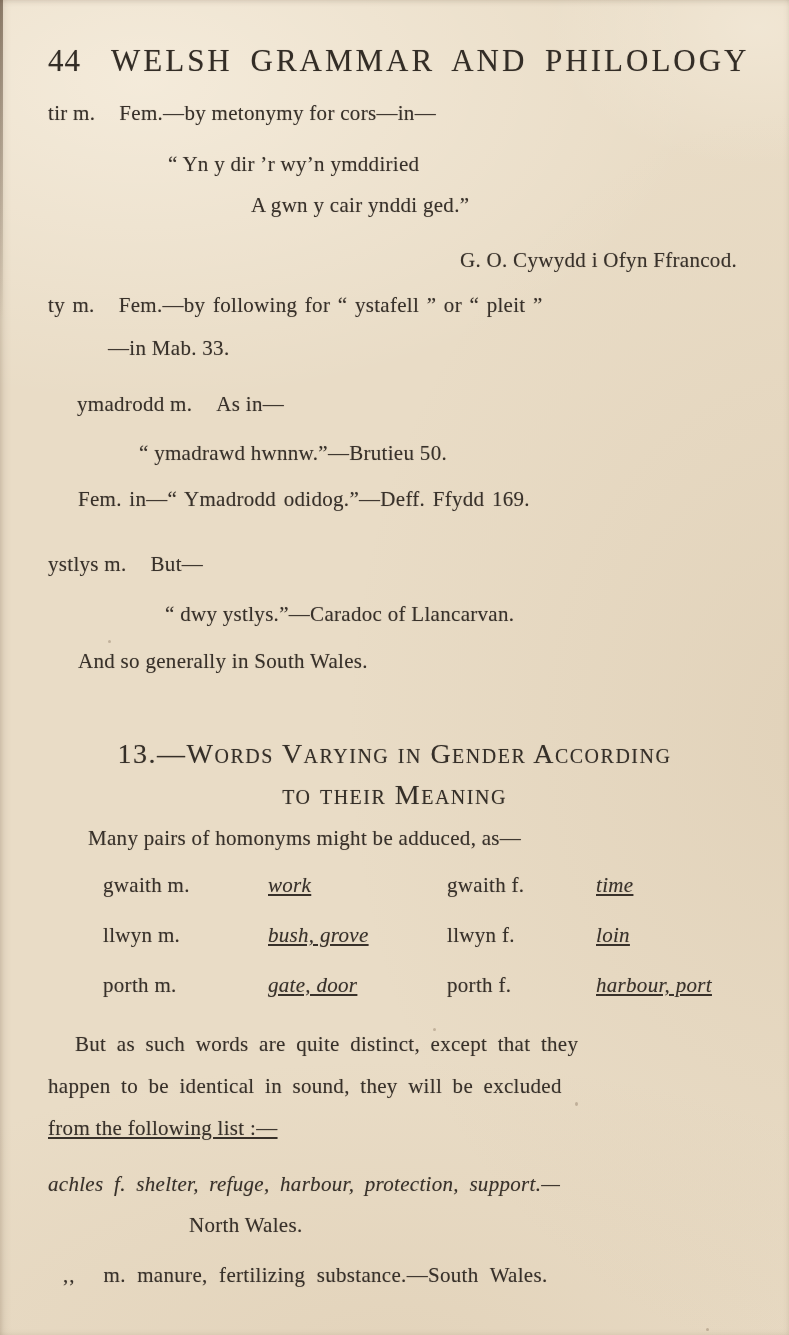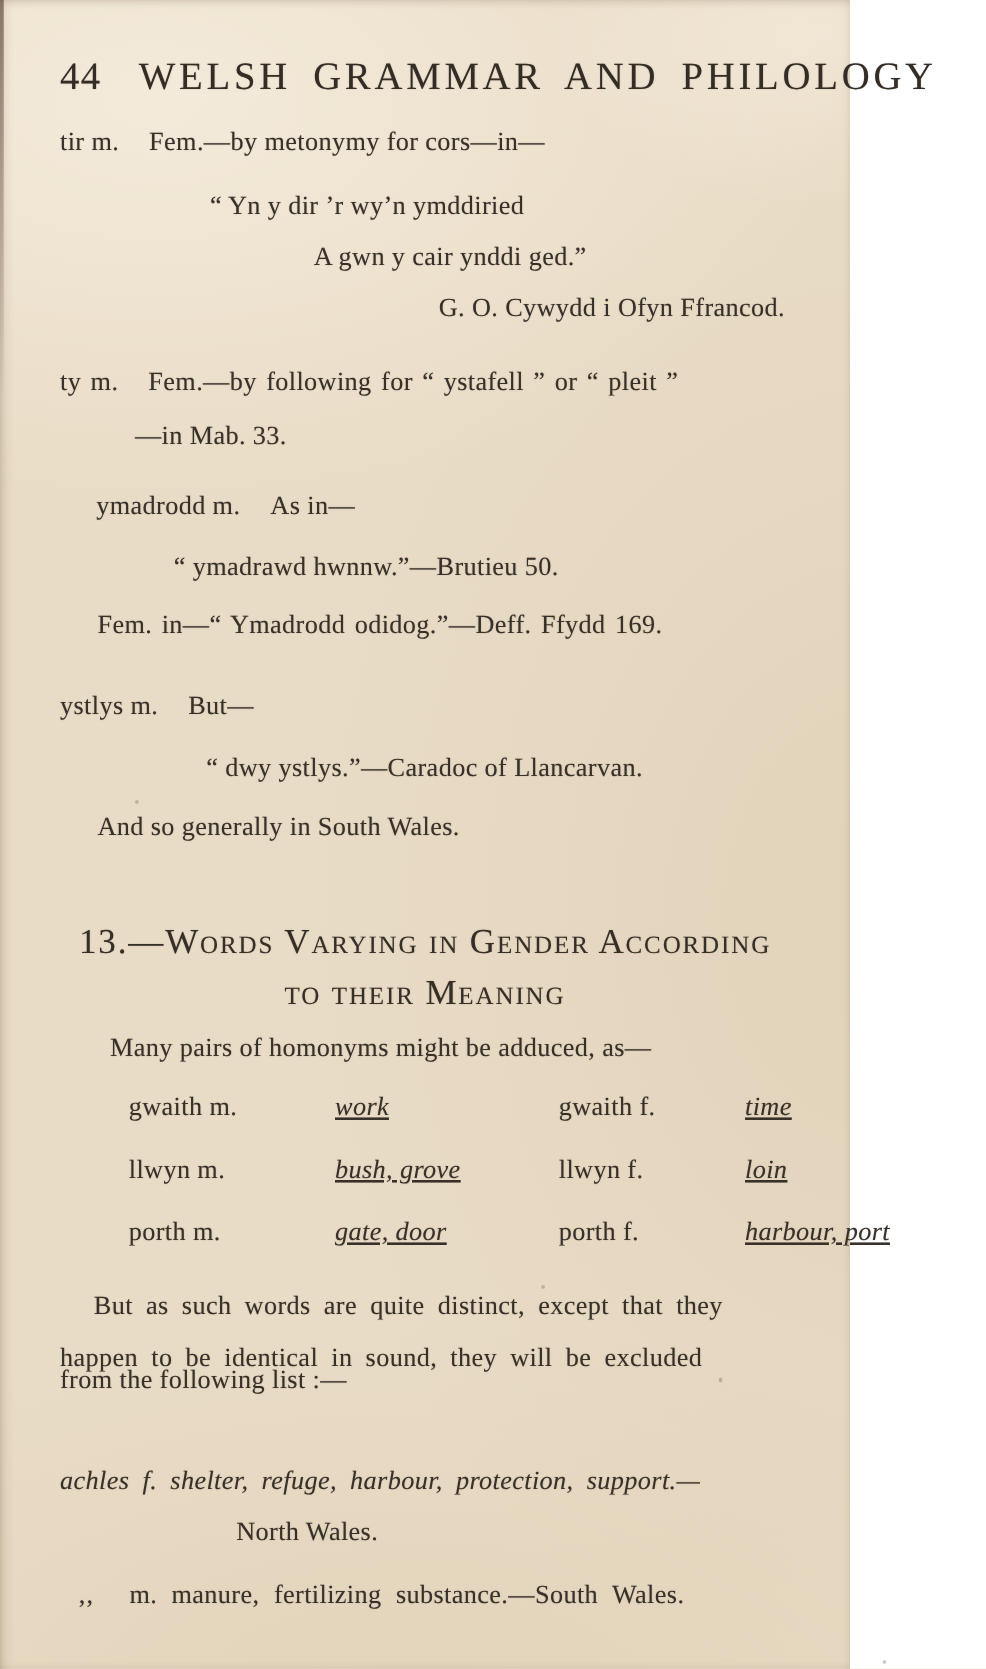--- a/index.html
+++ b/index.html
@@ -3,21 +3,21 @@
 <meta charset="utf-8">
 <style>
   * { margin: 0; padding: 0; box-sizing: border-box; }
   html, body { width: 789px; height: 1335px; }
   body {
     font-family: "Liberation Serif", "DejaVu Serif", serif;
     overflow: hidden;
   }
   .page {
     position: relative;
-    width: 680px;
+    width: 789px;
     height: 1335px;
     background-color: #e9dcc6;
     background-image:
       radial-gradient(ellipse 900px 520px at 18% 6%, rgba(255,249,238,0.50), transparent 62%),
       radial-gradient(ellipse 680px 900px at 104% 55%, rgba(186,160,124,0.16), transparent 70%),
       radial-gradient(ellipse 900px 420px at 50% 102%, rgba(198,172,136,0.18), transparent 72%),
       radial-gradient(ellipse 300px 200px at 96% 2%, rgba(255,249,238,0.35), transparent 70%);
     box-shadow:
       inset 5px 0 12px -7px rgba(84,62,40,0.45),
       inset 0 4px 10px -7px rgba(84,62,40,0.30),
@@ -82,21 +82,21 @@
 
   <div class="line header-line" style="top:42px; left:48px;">
     <span class="pagenum">44</span><span>WELSH GRAMMAR AND PHILOLOGY</span>
   </div>
 
   <div class="line" style="top:101px; left:48px;">
     <span class="lead">tir m.</span><span>Fem.—by metonymy for cors—in—</span>
   </div>
   <div class="line" style="top:152px; left:168px;">“ Yn y dir ’r wy’n ymddiried</div>
   <div class="line" style="top:193px; left:203px;margin-left:48px;">A gwn y cair ynddi ged.”</div>
-  <div class="line" style="top:234px; right:52px;">G. O. Cywydd i Ofyn Ffrancod.</div>
+  <div class="line" style="top:248px; right:52px;">G. O. Cywydd i Ofyn Ffrancod.</div>
 
   <div class="line ws2" style="top:293px; left:48px;">
     <span class="lead">ty m.</span><span>Fem.—by following for “ ystafell ” or “ pleit ”</span>
   </div>
   <div class="line" style="top:336px; left:108px;">—in Mab. 33.</div>
 
   <div class="line" style="top:392px; left:48px;margin-left:29px;">
     <span class="lead">ymadrodd m.</span><span>As in—</span>
   </div>
   <div class="line" style="top:441px; left:139px;">“ ymadrawd hwnnw.”—Brutieu 50.</div>
@@ -127,21 +127,21 @@
   </div>
   <div class="line" style="top:973px; left:0; right:0;">
     <span class="cell c1">porth m.</span>
     <span class="cell c2 ital">gate, door</span>
     <span class="cell c3">porth f.</span>
     <span class="cell c4 ital">harbour, port</span>
   </div>
 
   <div class="line ws5" style="top:1032px; left:75px;">But as such words are quite distinct, except that they</div>
   <div class="line ws5" style="top:1074px; left:48px;">happen to be identical in sound, they will be excluded</div>
-  <div class="line" style="top:1091px; left:48px;">from the following list :—</div>
+  <div class="line" style="top:1116px; left:48px;text-decoration:underline;">from the following list :—</div>
 
   <div class="line ws5" style="top:1172px; left:48px;font-style:italic;">achles f. shelter, refuge, harbour, protection, support.—</div>
   <div class="line" style="top:1213px; left:189px;">North Wales.</div>
   <div class="line ws6" style="top:1263px; left:63px;">
     <span class="ditto">,,</span><span>m. manure, fertilizing substance.—South Wales.</span>
   </div>
 
   <div class="speck" style="top:1028px; left:433px; width:3px; height:3px;"></div>
   <div class="speck" style="top:1102px; left:575px; width:3px; height:4px;"></div>
   <div class="speck" style="top:640px; left:108px; width:3px; height:3px;"></div>

